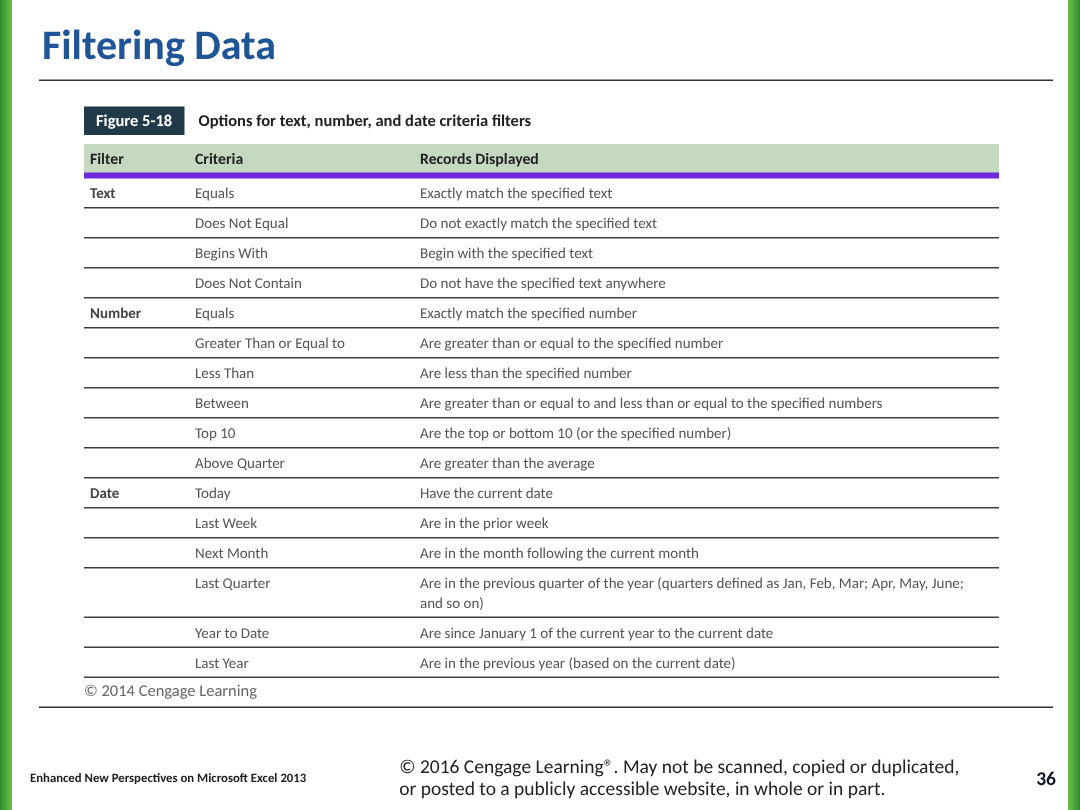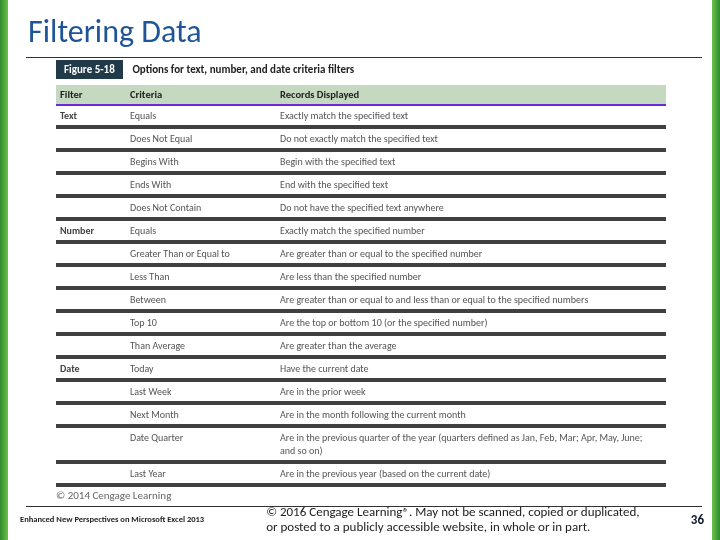--- a/index.html
+++ b/index.html
@@ -1,29 +1,29 @@
 <!DOCTYPE html>
 <html><head>
   <meta charset="utf-8">
   <style>
     * { margin:0; padding:0; box-sizing:border-box; }
     body { width:720px; height:540px; background:#fff; font-family:Calibri,Arial,sans-serif; position:relative; overflow:hidden; }
     .left-bar { position:absolute; left:0; top:0; width:8px; height:540px; background:linear-gradient(to right,#2e8b2e,#6cc24a); }
     .right-bar { position:absolute; right:0; top:0; width:8px; height:540px; background:linear-gradient(to left,#2e8b2e,#6cc24a); }
-    .title { font-size:32px; font-weight:400; color:#1f5597; padding:12px 0 6px 28px; }
+    .title { font-size:28px; font-weight:700; color:#1f5597; padding:12px 0 6px 28px; }
     .rule { height:1px; background:#333; margin:0 18px 0 26px; }
-    .fig-box { margin:0 0 0 56px; }
+    .fig-box { margin:16px 0 0 56px; }
     .fig-label { display:inline-block; background:#213a4a; color:#fff; font-size:11px; font-weight:700; padding:3px 8px; }
     .fig-caption { display:inline-block; font-size:11px; font-weight:700; color:#222; margin-left:6px; }
     .table-wrap { margin:6px 18px 0 56px; }
     table { border-collapse:collapse; width:610px; font-size:10px; color:#555; }
-    thead th { background:#c5d9c0; color:#222; font-size:10.5px; font-weight:700; text-align:left; padding:3px 6px 3px 4px; border-bottom:2px solid #6d28d9; }
+    thead th { background:#c5d9c0; color:#222; font-size:10.5px; font-weight:700; text-align:left; padding:3px 6px 3px 4px; border-bottom:4px solid #6d28d9; }
     th.c1 { width:70px; }
     th.c2 { width:150px; }
-    tbody td { padding:3px 6px 3px 4px; border-bottom:4px solid #404040; vertical-align:top; }
+    tbody td { padding:3px 6px 3px 4px; border-bottom:1px solid #404040; vertical-align:top; }
     td.filter { font-weight:600; color:#444; }
     .copyright { font-size:11px; color:#666; margin:2px 0 0 56px; }
     .bottom-rule { height:1px; background:#333; margin:4px 18px 0 26px; }
     .footer { position:absolute; bottom:6px; left:20px; right:16px; display:flex; align-items:center; font-size:8.5px; color:#222;gap:36px; }
     .footer .book { font-weight:700; }
     .footer .legal { flex:1; margin-left:26px; font-size:13px; }
     .footer .pagenum { font-size:13px; font-weight:700; color:#0f172a; margin-left:10px; }
   </style>
 </head>
 <body>
@@ -58,25 +58,20 @@
           <td>Does Not Equal</td>
           <td>Do not exactly match the specified text</td>
         </tr>
         <tr>
           <td class="filter"></td>
           <td>Begins With</td>
           <td>Begin with the specified text</td>
         </tr>
         <tr>
           <td class="filter"></td>
-          <td>Ends With</td>
-          <td>End with the specified text</td>
-        </tr>
-        <tr>
-          <td class="filter"></td>
           <td>Does Not Contain</td>
           <td>Do not have the specified text anywhere</td>
         </tr>
         <tr>
           <td class="filter">Number</td>
           <td>Equals</td>
           <td>Exactly match the specified number</td>
         </tr>
         <tr>
           <td class="filter"></td>
@@ -93,42 +88,47 @@
           <td>Between</td>
           <td>Are greater than or equal to and less than or equal to the specified numbers</td>
         </tr>
         <tr>
           <td class="filter"></td>
           <td>Top 10</td>
           <td>Are the top or bottom 10 (or the specified number)</td>
         </tr>
         <tr>
           <td class="filter"></td>
-          <td>Than Average</td>
+          <td>Above Quarter</td>
           <td>Are greater than the average</td>
         </tr>
         <tr>
           <td class="filter">Date</td>
           <td>Today</td>
           <td>Have the current date</td>
         </tr>
         <tr>
           <td class="filter"></td>
           <td>Last Week</td>
           <td>Are in the prior week</td>
         </tr>
         <tr>
           <td class="filter"></td>
           <td>Next Month</td>
           <td>Are in the month following the current month</td>
         </tr>
         <tr>
           <td class="filter"></td>
-          <td>Date Quarter</td>
+          <td>Last Quarter</td>
           <td>Are in the previous quarter of the year (quarters defined as Jan, Feb, Mar; Apr, May, June; and so on)</td>
+        </tr>
+        <tr>
+          <td class="filter"></td>
+          <td>Year to Date</td>
+          <td>Are since January 1 of the current year to the current date</td>
         </tr>
         <tr>
           <td class="filter"></td>
           <td>Last Year</td>
           <td>Are in the previous year (based on the current date)</td>
         </tr>
       </tbody>
   </table>
 </div>
 <div class="copyright">© 2014 Cengage Learning</div>

